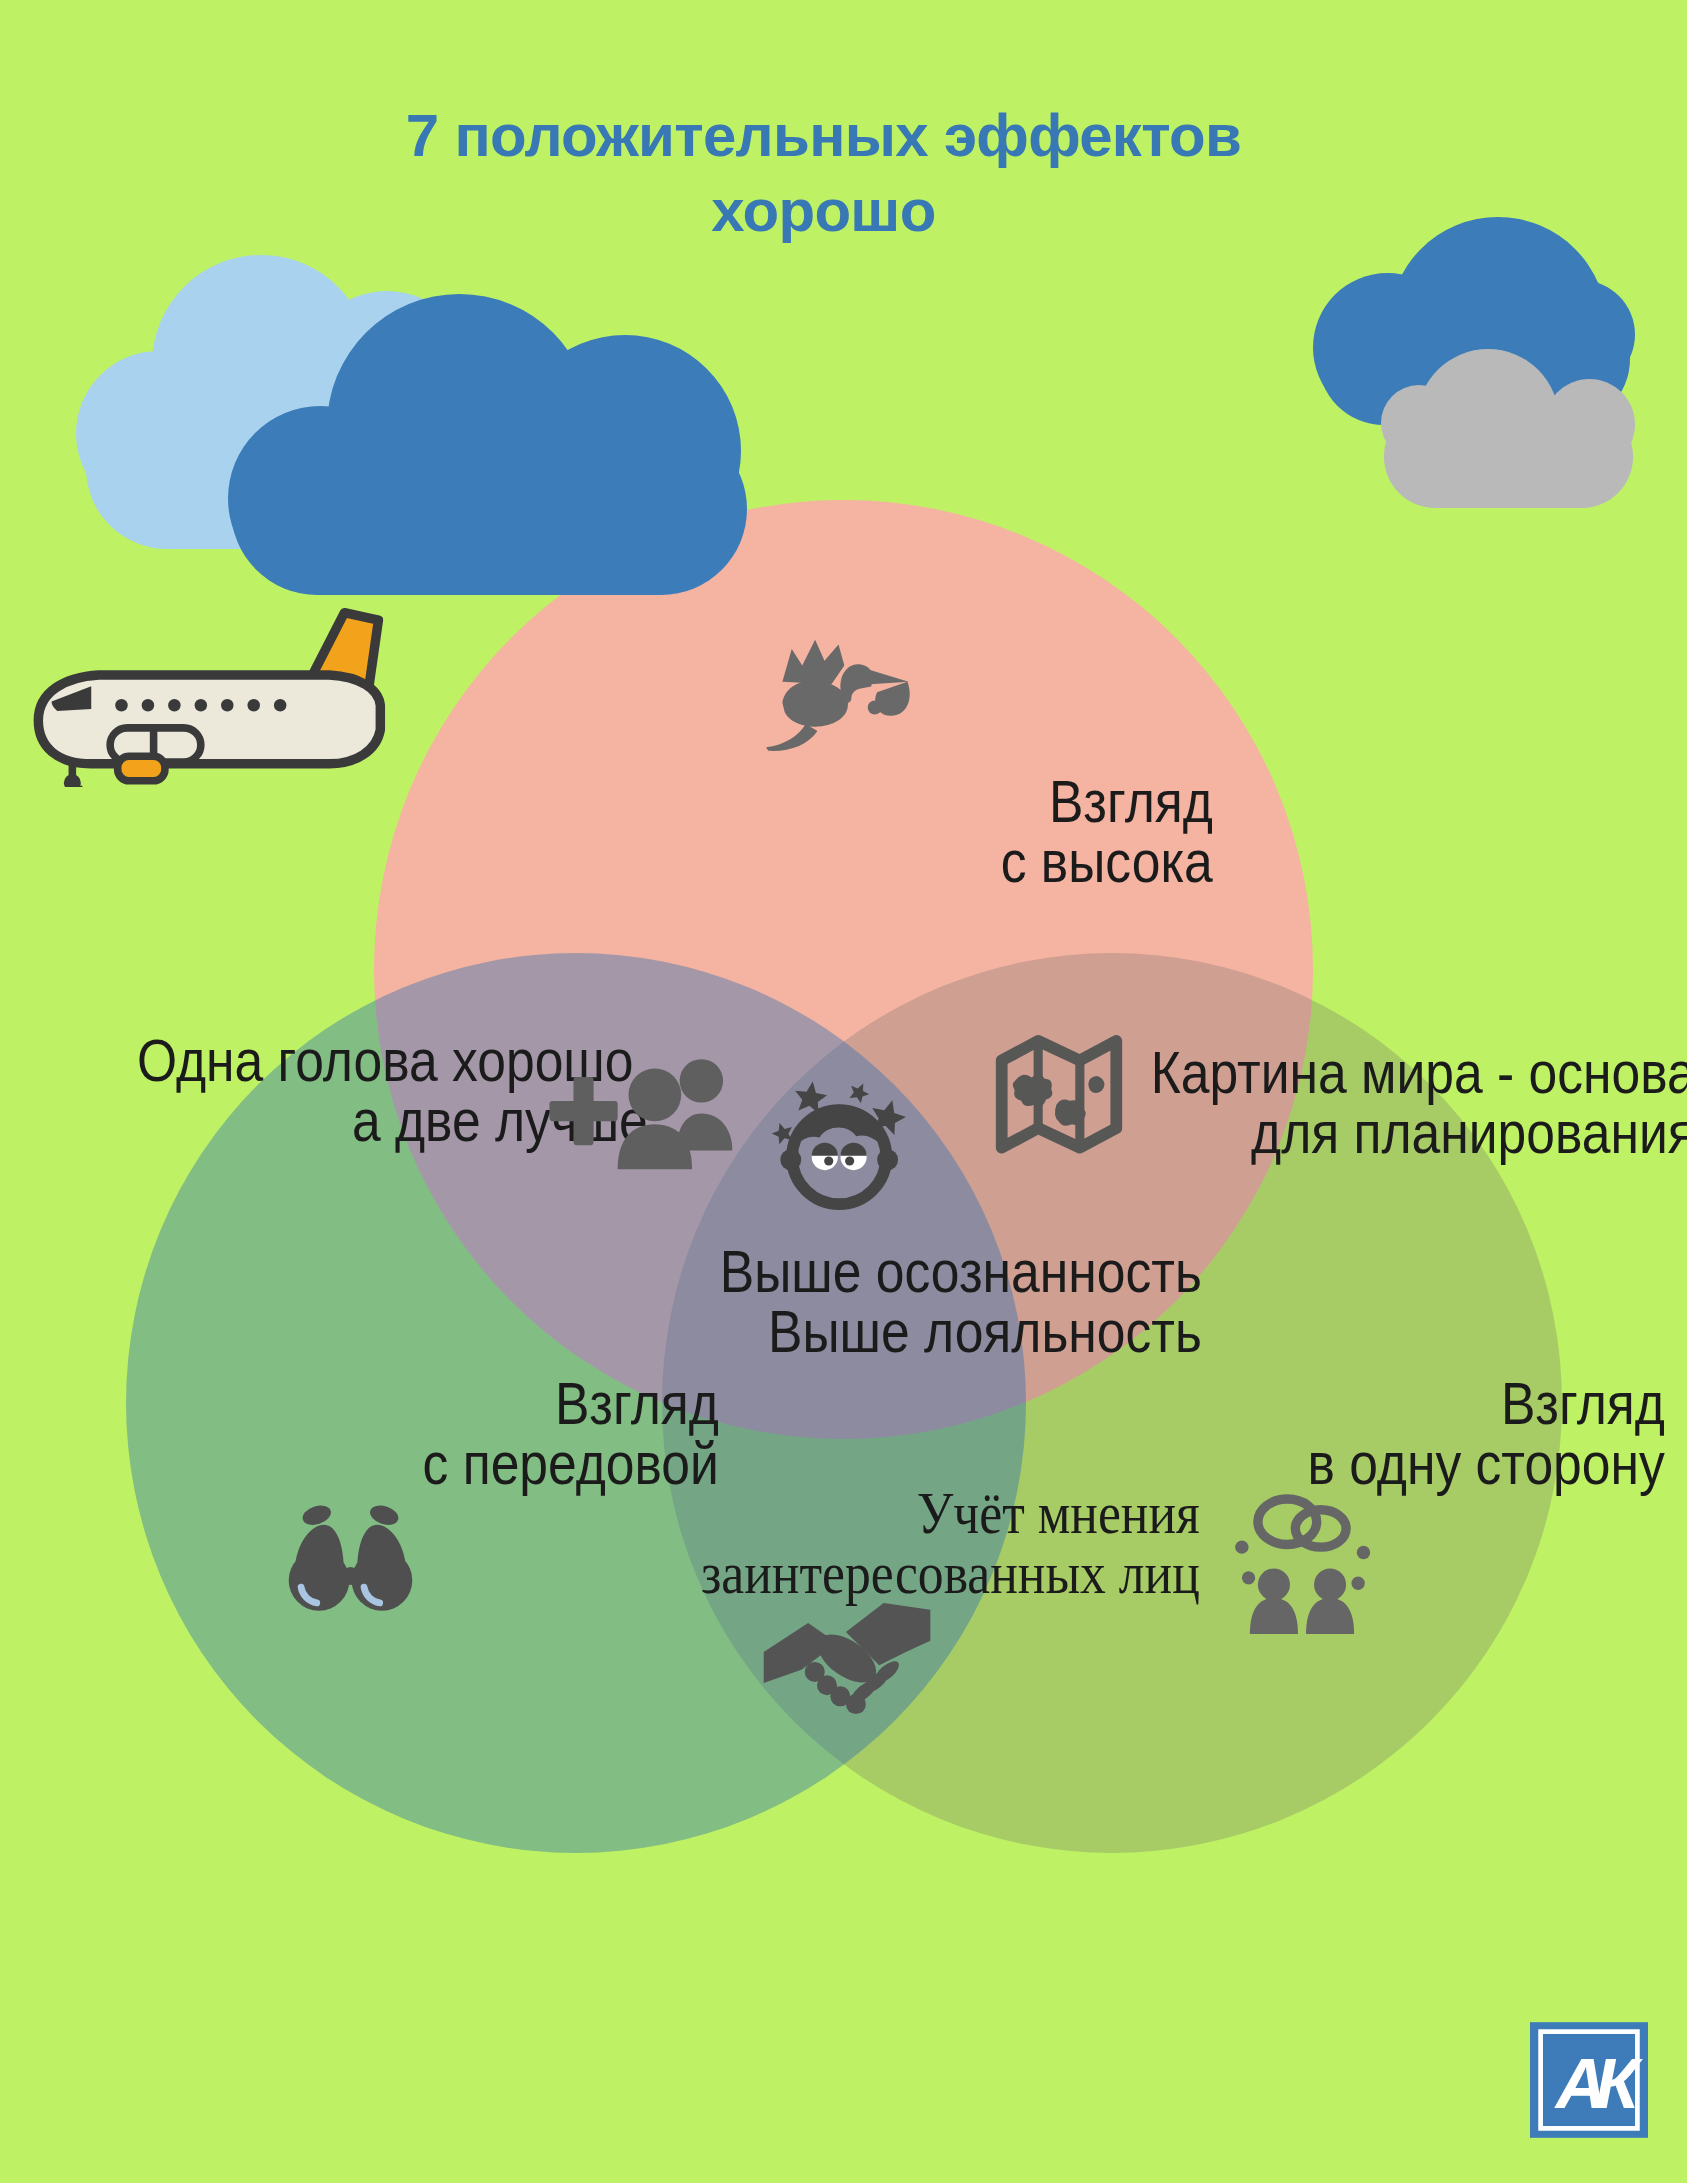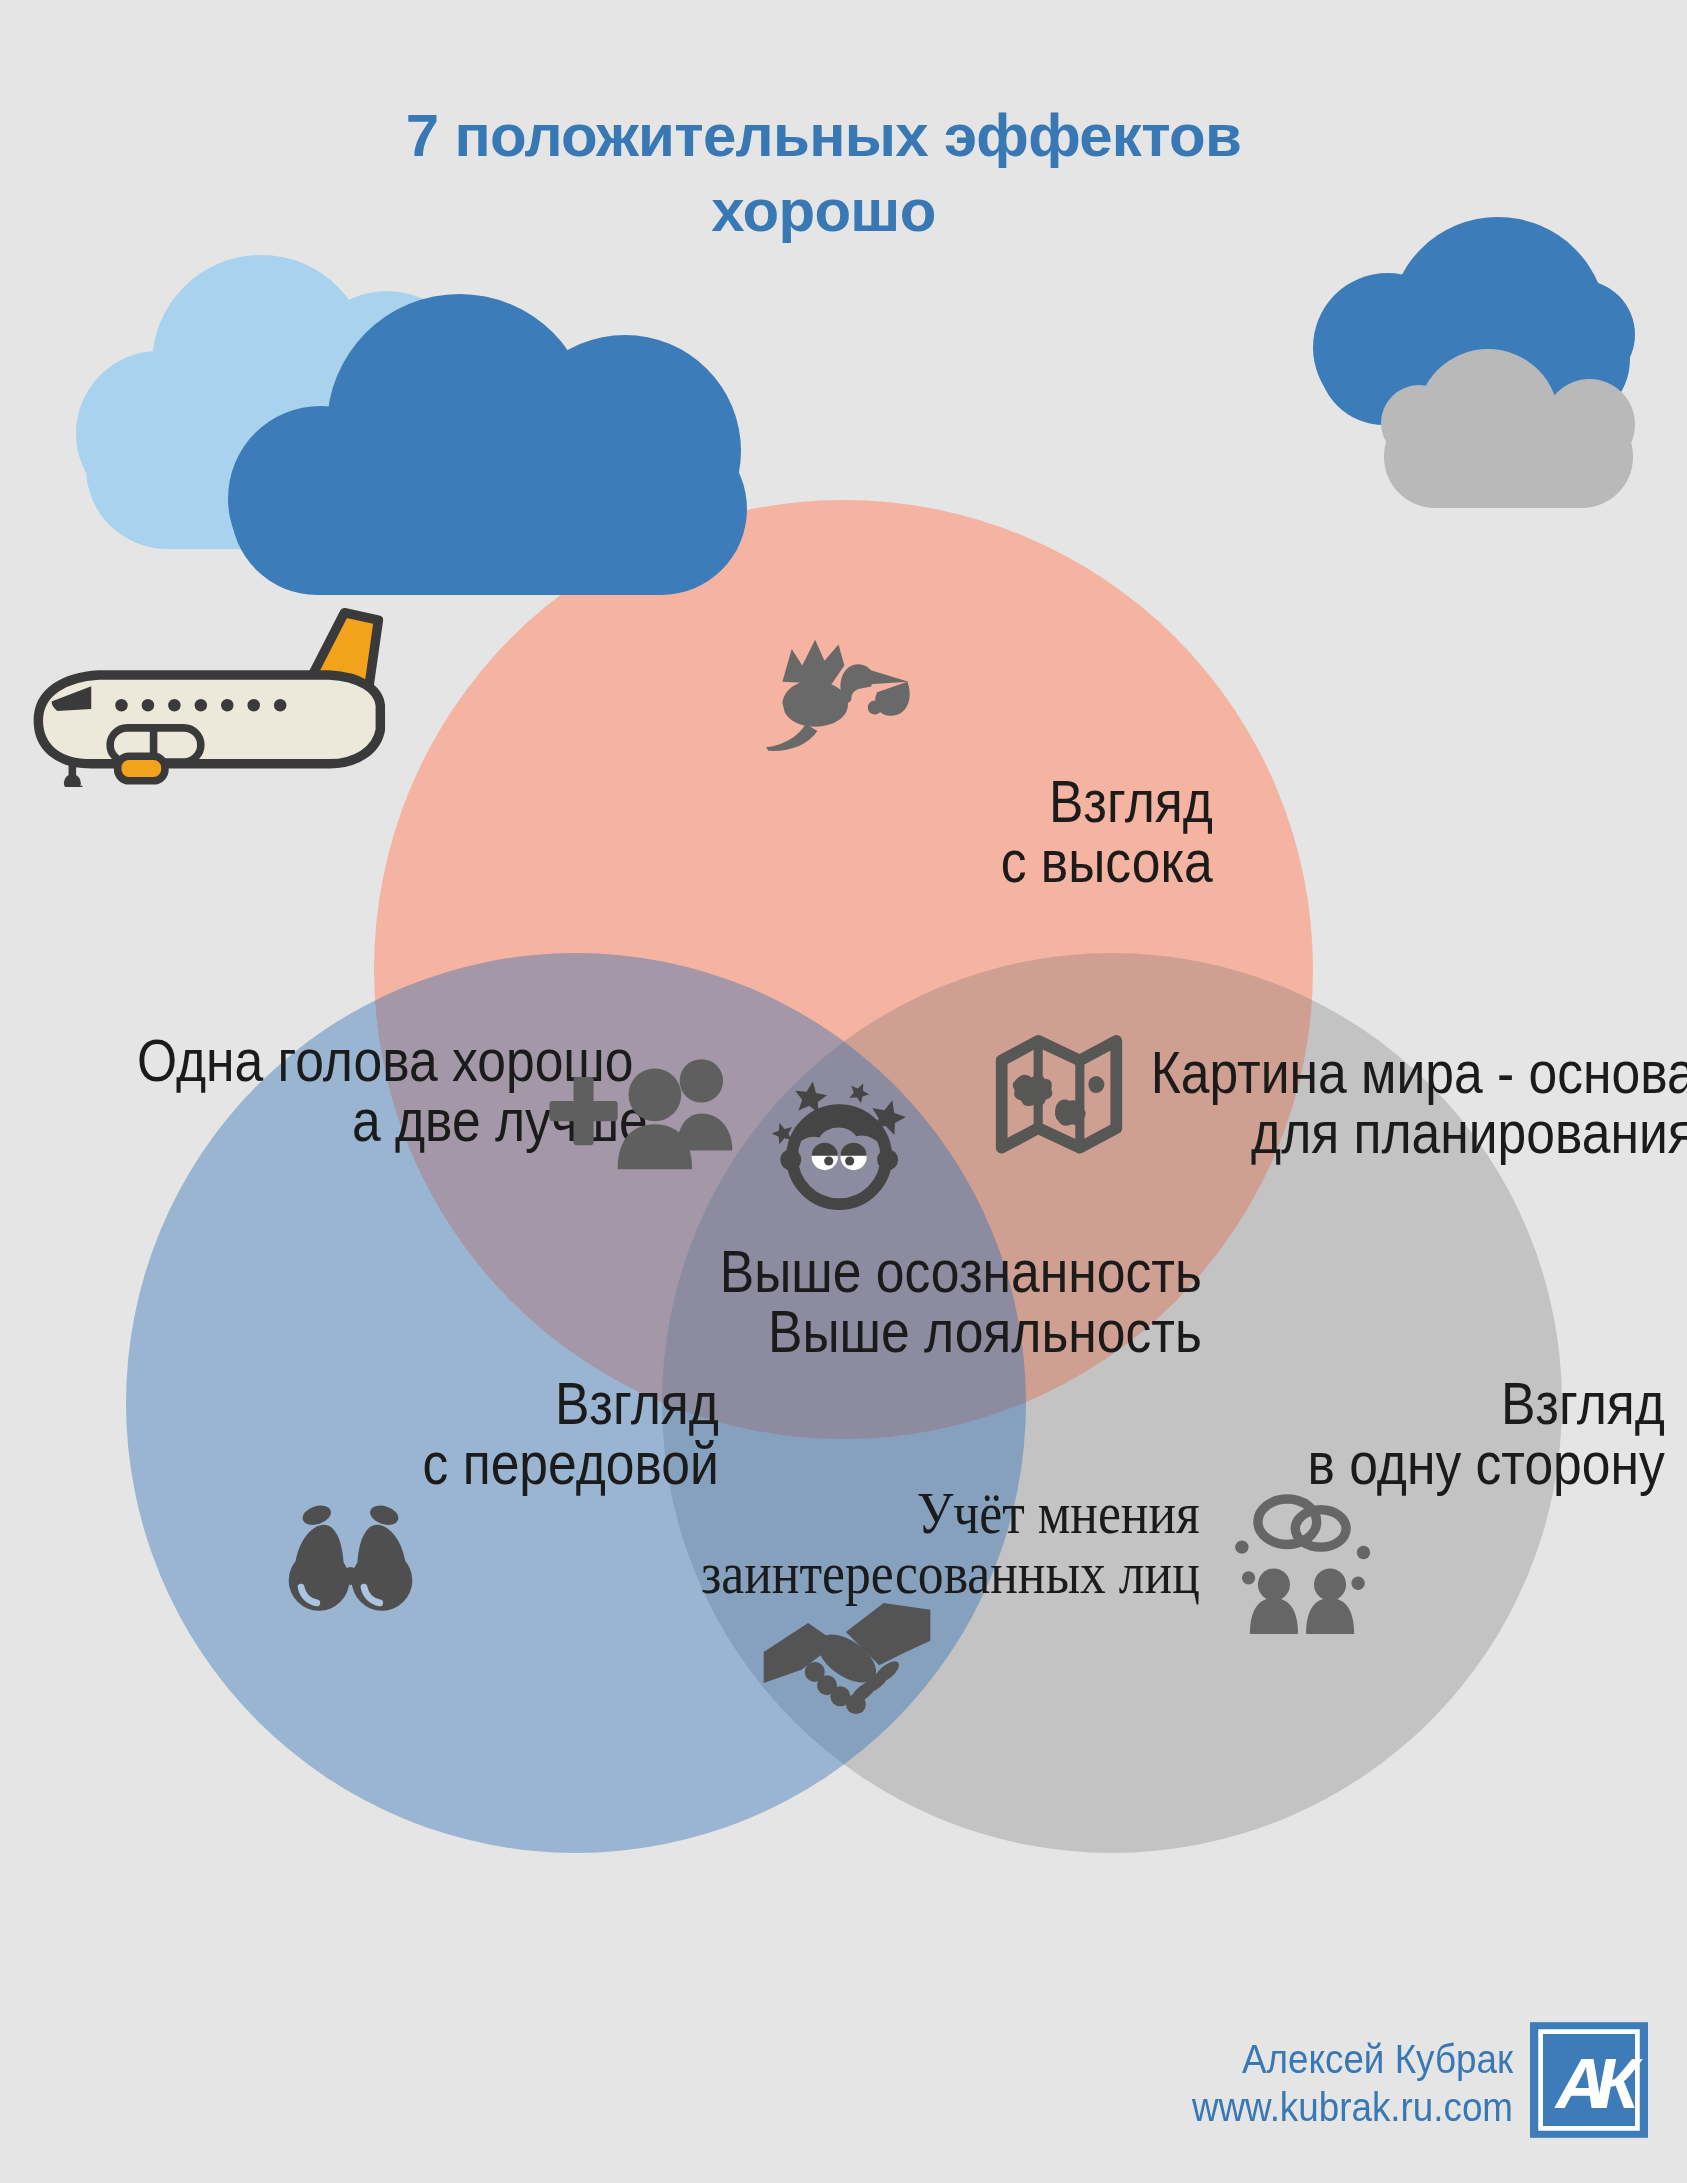--- a/index.html
+++ b/index.html
@@ -1,17 +1,17 @@
 <!DOCTYPE html>
 <html style="font-size:10.6px"><head>
 <meta charset="utf-8">
 <style>
   html,body{margin:0;padding:0;background:#ffffff;}
   body{width:1687px;height:2183px;font-family:"Liberation Sans",sans-serif;}
-  .canvas{position:relative;width:1687px;height:2183px;background:#e5e5e5;overflow:hidden;}
+  .canvas{position:relative;width:1687px;height:2183px;background:#bef264;overflow:hidden;}
 
   
   .vcircle{position:absolute;border-radius:50%;z-index:1;}
   .c-pink{left:374px;top:500px;width:939px;height:939px;background:#F5B3A1;}
   .c-gray{left:662px;top:953px;width:900px;height:900px;background:rgba(106,106,106,0.28);}
   .c-blue{left:126px;top:953px;width:900px;height:900px;background:rgba(40,110,180,0.40);}
 
   
   .cloud{position:absolute;z-index:3;}
   .lobe{position:absolute;border-radius:50%;}
@@ -220,24 +220,20 @@
       <circle cx="46" cy="62" r="9"></circle>
       <circle cx="57" cy="74" r="9"></circle>
       <circle cx="69" cy="84" r="9"></circle>
       <circle cx="83" cy="91" r="9"></circle>
       <ellipse cx="90" cy="80" rx="14" ry="6" transform="rotate(-40 90 80)"></ellipse>
       <ellipse cx="101" cy="71" rx="14" ry="6" transform="rotate(-40 101 71)"></ellipse>
       <ellipse cx="111" cy="62" rx="13" ry="6" transform="rotate(-40 111 62)"></ellipse>
     </g>
   </svg>
 
-  <div class="credit">
-    <div>Алексей Кубрак</div>
-    <div>www.kubrak.ru.com</div>
-  </div>
   <svg class="logo" viewBox="0 0 100 98">
     <rect width="100" height="98" fill="#3E7CB9"></rect>
     <rect x="9" y="8" width="82" height="82" fill="none" stroke="#ffffff" stroke-width="4"></rect>
     <text x="52" y="73" font-size="60" font-weight="bold" font-style="italic" fill="#ffffff" text-anchor="middle" letter-spacing="-10" font-family="Liberation Sans, sans-serif">АК</text>
   </svg>
 
 </div>
 
 
 </body></html>

